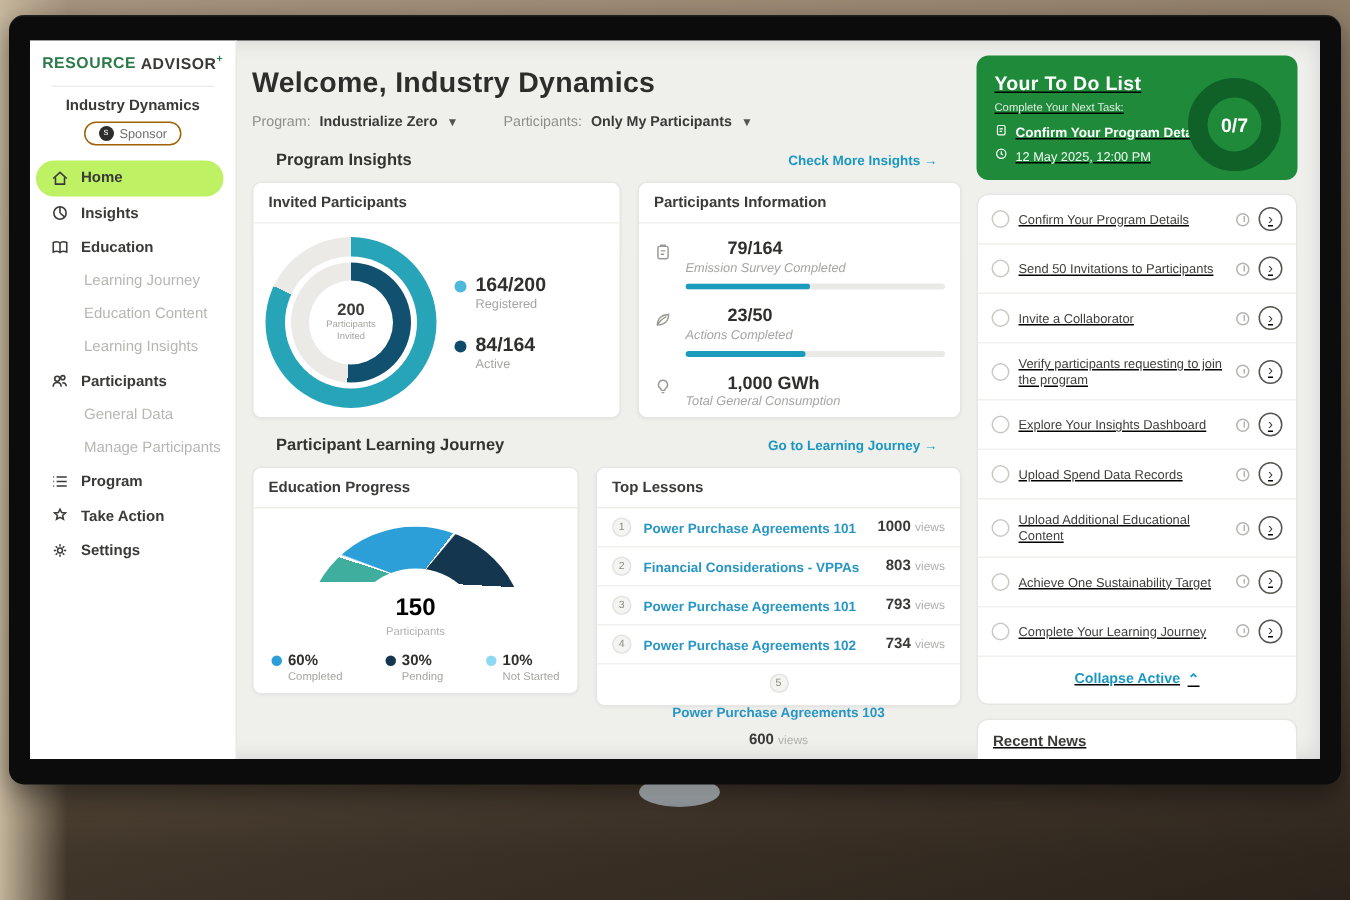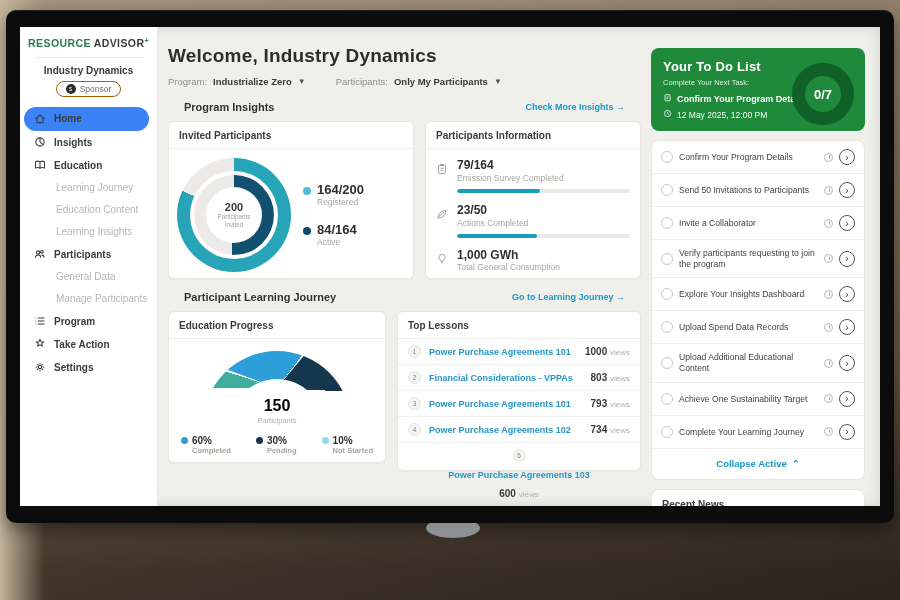--- a/index.html
+++ b/index.html
@@ -36,21 +36,21 @@
   .sb-div { border-top:1px solid #ededea; margin:8px 14px 7px; }
   .org { text-align:center; font-size:10px; font-weight:bold; color:#3a3a38; }
   .sponsor { display:flex; justify-content:center; margin-top:5px; }
   .sponsor-pill { display:inline-flex; align-items:center; gap:4px; border:1px solid #a16207;
     border-radius:10px; padding:2px 9px; font-size:8.5px; color:#6d6d67; background:#fff; }
   .sponsor-dot { width:10px; height:10px; border-radius:50%; background:#2d2d2b; color:#fff;
     font-size:6.5px; display:flex; align-items:center; justify-content:center; }
   .nav { margin-top:10px; }
   .nav-item { display:flex; align-items:center; gap:8px; height:23px; padding-left:14px;
     font-size:10px; font-weight:bold; color:#3a3a38; cursor:pointer; }
-  .nav-item.active { background:#3b82f6; border-radius:13px; margin:0 8px 0 4px; padding-left:10px; height:24px; }
+  .nav-item.active { background:#bef264; border-radius:13px; margin:0 8px 0 4px; padding-left:10px; height:24px; }
   .nav-item.sub { padding-left:36px; font-weight:normal; color:#b7b7b1; height:22px; }
   .nav-ico { width:12px; height:12px; flex:none; display:flex; align-items:center; }
   .nav-ico svg { width:12px; height:12px; stroke:#3a3a38; fill:none; stroke-width:1.4; }
 
   
   .main-wrap { flex:1; display:flex; gap:10px; padding:10px 14px 0 10px; }
   .main-col { width:473px; flex:none; }
   h1.welcome { font-size:19px; font-weight:bold; color:#2d2d2b; margin:8px 0 9px; letter-spacing:.2px; }
   .filters { display:flex; gap:30px; margin-bottom:14px; }
   .filter { display:flex; align-items:center; gap:6px; font-size:9.5px; color:#8f8f89; }
@@ -79,53 +79,53 @@
   .leg-item { display:flex; gap:6px; align-items:flex-start; }
   .leg-dot { width:8px; height:8px; border-radius:50%; margin-top:4px; flex:none; }
   .leg-val { font-size:13px; font-weight:bold; color:#2f2f2d; line-height:1.1; }
   .leg-lab { font-size:8.5px; color:#a5a59f; }
 
   
   .card-info { flex:1; height:158px; }
   .info-row { display:flex; gap:8px; margin-bottom:11px; }
   .info-ico { width:13px; padding-top:2px; flex:none; }
   .info-ico svg { width:12px; height:12px; stroke:#9a9a94; fill:none; stroke-width:1.3; }
-  .info-val { font-size:12px; font-weight:bold; color:#2f2f2d; line-height:1.15; }
-  .info-lab { font-size:8.5px; color:#a5a59f; }
+  .info-val { font-size:12px; font-weight:bold; color:#2f2f2d; line-height:1.15;margin-left:28px; }
+  .info-lab { font-size:8.5px; color:#a5a59f;font-style:italic; }
   .bar { height:4px; border-radius:2px; background:#e9e9e6; margin:6px 0 0 0; overflow:hidden; }
   .bar-fill { height:100%; border-radius:2px; background:#1b9cbc; }
 
   
   .card-edu { width:218px; height:152px; flex:none; }
   .gauge-wrap { display:flex; justify-content:center; padding-top:12px; }
   .gauge { position:relative; width:148px; height:74px; border-radius:148px 148px 0 0; overflow:hidden; }
   .gauge-arc { position:absolute; inset:0; }
   .gauge-hole { position:absolute; left:28px; top:28px; width:92px; height:46px;
     border-radius:92px 92px 0 0; background:#fff; display:flex; flex-direction:column;
     align-items:center; justify-content:flex-end; }
   .gauge-hole .gv { font-size:16px; font-weight:bold; color:#000000; line-height:1; }
   .gauge-hole .gl { font-size:7.5px; color:#b0b0aa; margin-top:2px; }
   .gauge-legend { display:flex; justify-content:space-between; padding:10px 12px 0; }
   .gl-item { display:flex; gap:4px; align-items:flex-start; }
   .gl-dot { width:7px; height:7px; border-radius:50%; margin-top:2px; flex:none; }
   .gl-val { font-size:10px; font-weight:bold; color:#2f2f2d; line-height:1.1; }
-  .gl-lab { font-size:7.5px; color:#a5a59f;font-weight:bold; }
+  .gl-lab { font-size:7.5px; color:#a5a59f; }
 
   
   .card-lessons { flex:1; height:160px; }
   .lesson-row { display:flex; align-items:center; gap:8px; padding:6px 10px; border-bottom:1px solid #f1f1ee; }
   .lesson-row:last-child { border-bottom:none;flex-direction:column; }
   .rank { width:13px; height:13px; border-radius:50%; background:#f4f4f1; border:1px solid #e3e3e0;
     font-size:7px; color:#8a8a84; display:flex; align-items:center; justify-content:center; flex:none; }
   .lesson-title { flex:1; font-size:9px; font-weight:bold; color:#2796c4; cursor:pointer; }
   .views { font-size:10px; font-weight:bold; color:#3a3a38; }
   .views span { font-size:8px; font-weight:normal; color:#b0b0aa; }
 
   
-  .right-col { width:214px; flex:none; margin-top:11px; display:flex; flex-direction:column; gap:9px; }
+  .right-col { width:214px; flex:none; margin-top:0; display:flex; flex-direction:column; gap:9px;text-decoration:underline; }
   .todo-hero { position:relative; background:#1e8a3a; border-radius:8px; padding:11px 12px; height:93px; color:#fff; }
   .todo-title { font-size:13px; font-weight:bold; letter-spacing:.2px; }
   .todo-sub { font-size:7.5px; color:rgba(255,255,255,.85); margin-top:4px; }
   .todo-next { display:flex; align-items:center; gap:5px; font-size:9px; font-weight:bold; margin-top:6px; width:150px; }
   .todo-due { display:flex; align-items:center; gap:5px; font-size:8.5px; margin-top:5px; color:rgba(255,255,255,.95); }
   .mini-ico svg { width:9px; height:9px; stroke:#fff; fill:none; stroke-width:1.4; }
   .todo-ring { position:absolute; right:11px; top:15px; width:62px; height:62px; border-radius:50%;
     border:13px solid #0f6128; display:flex; align-items:center; justify-content:center; }
   .todo-ring span { font-size:13px; font-weight:bold; color:#fff; }
 

